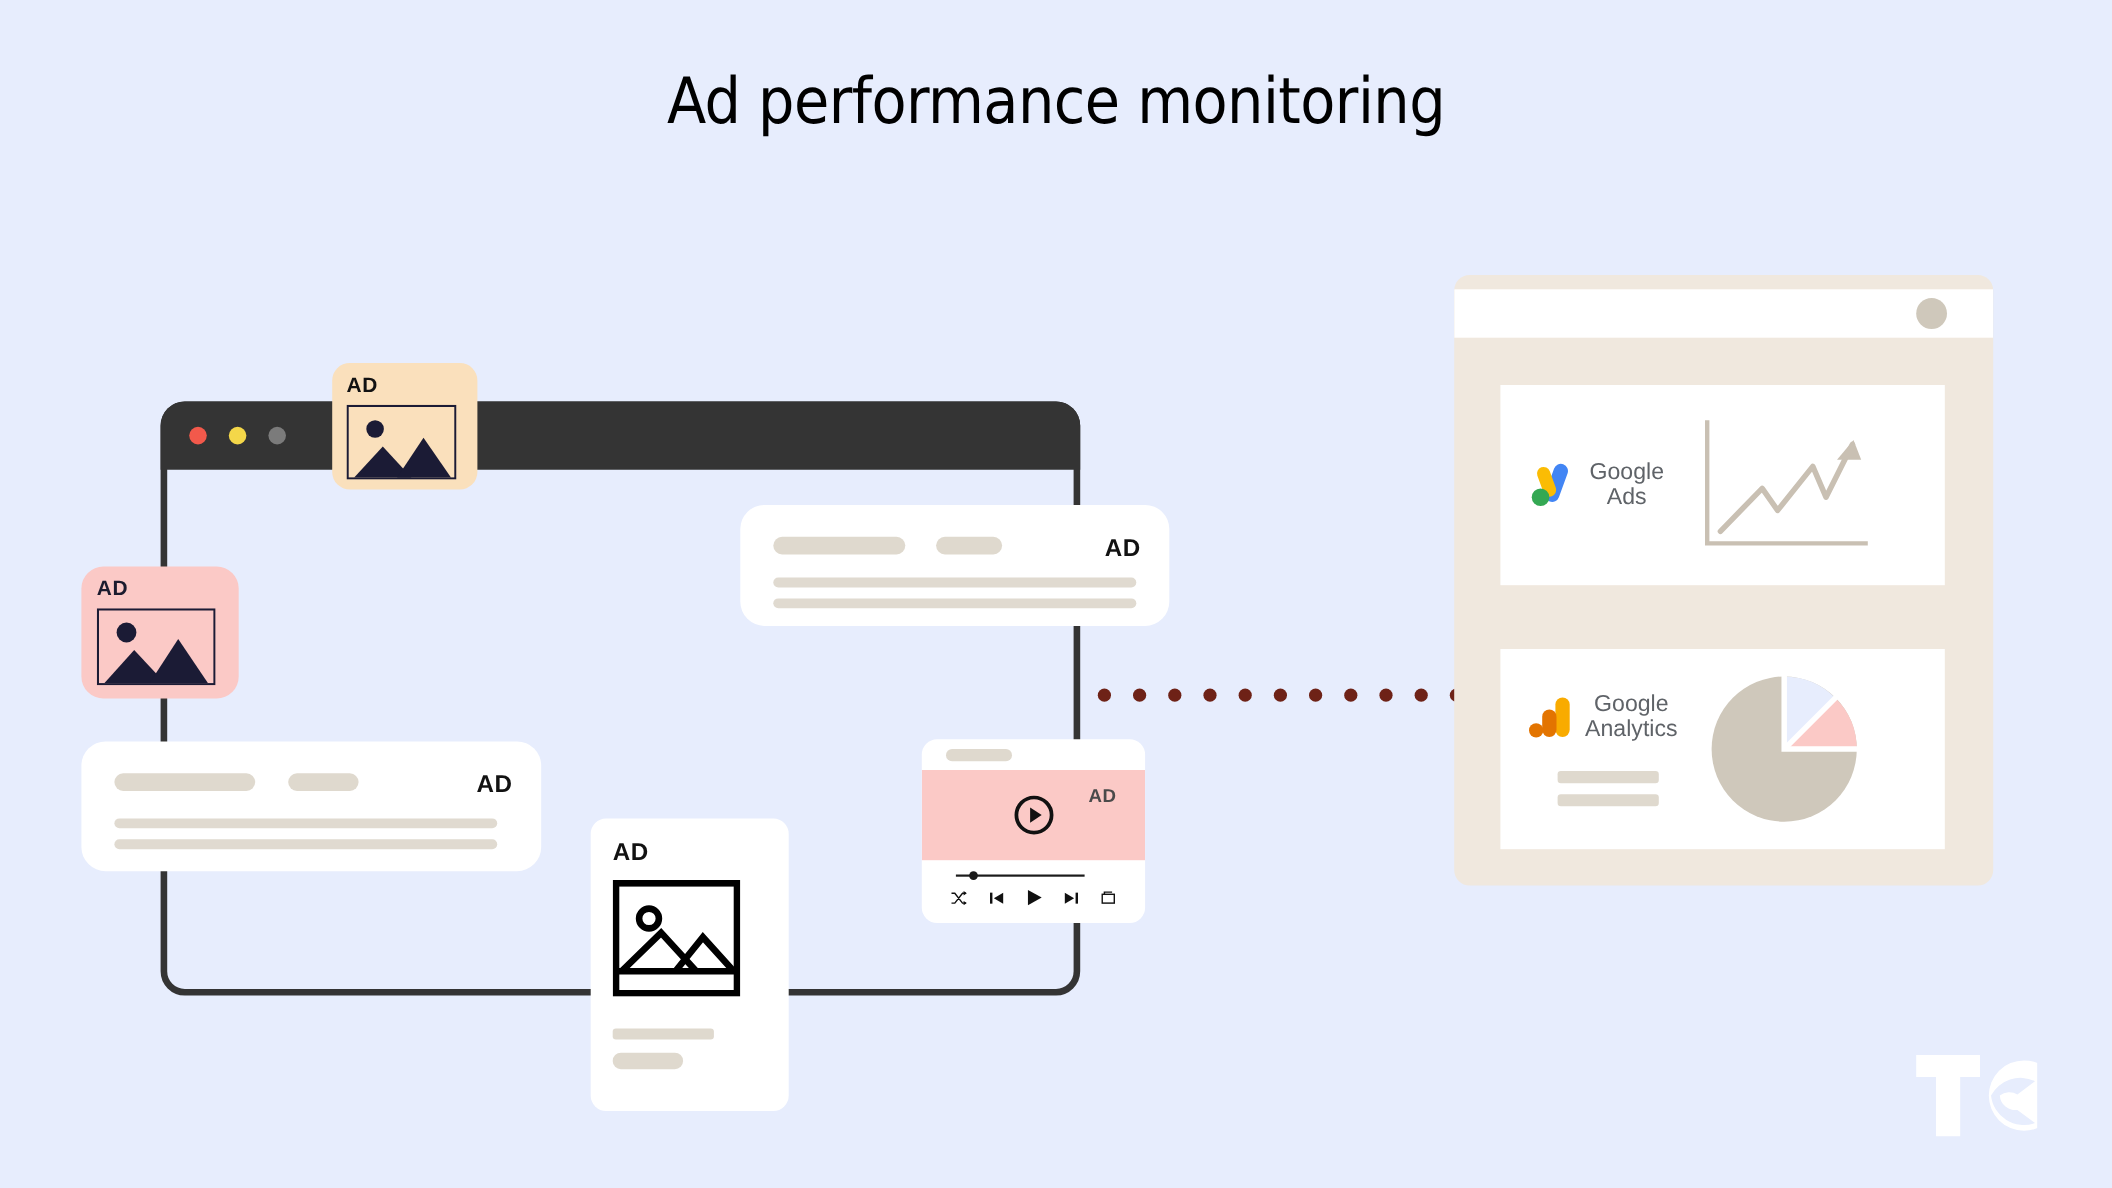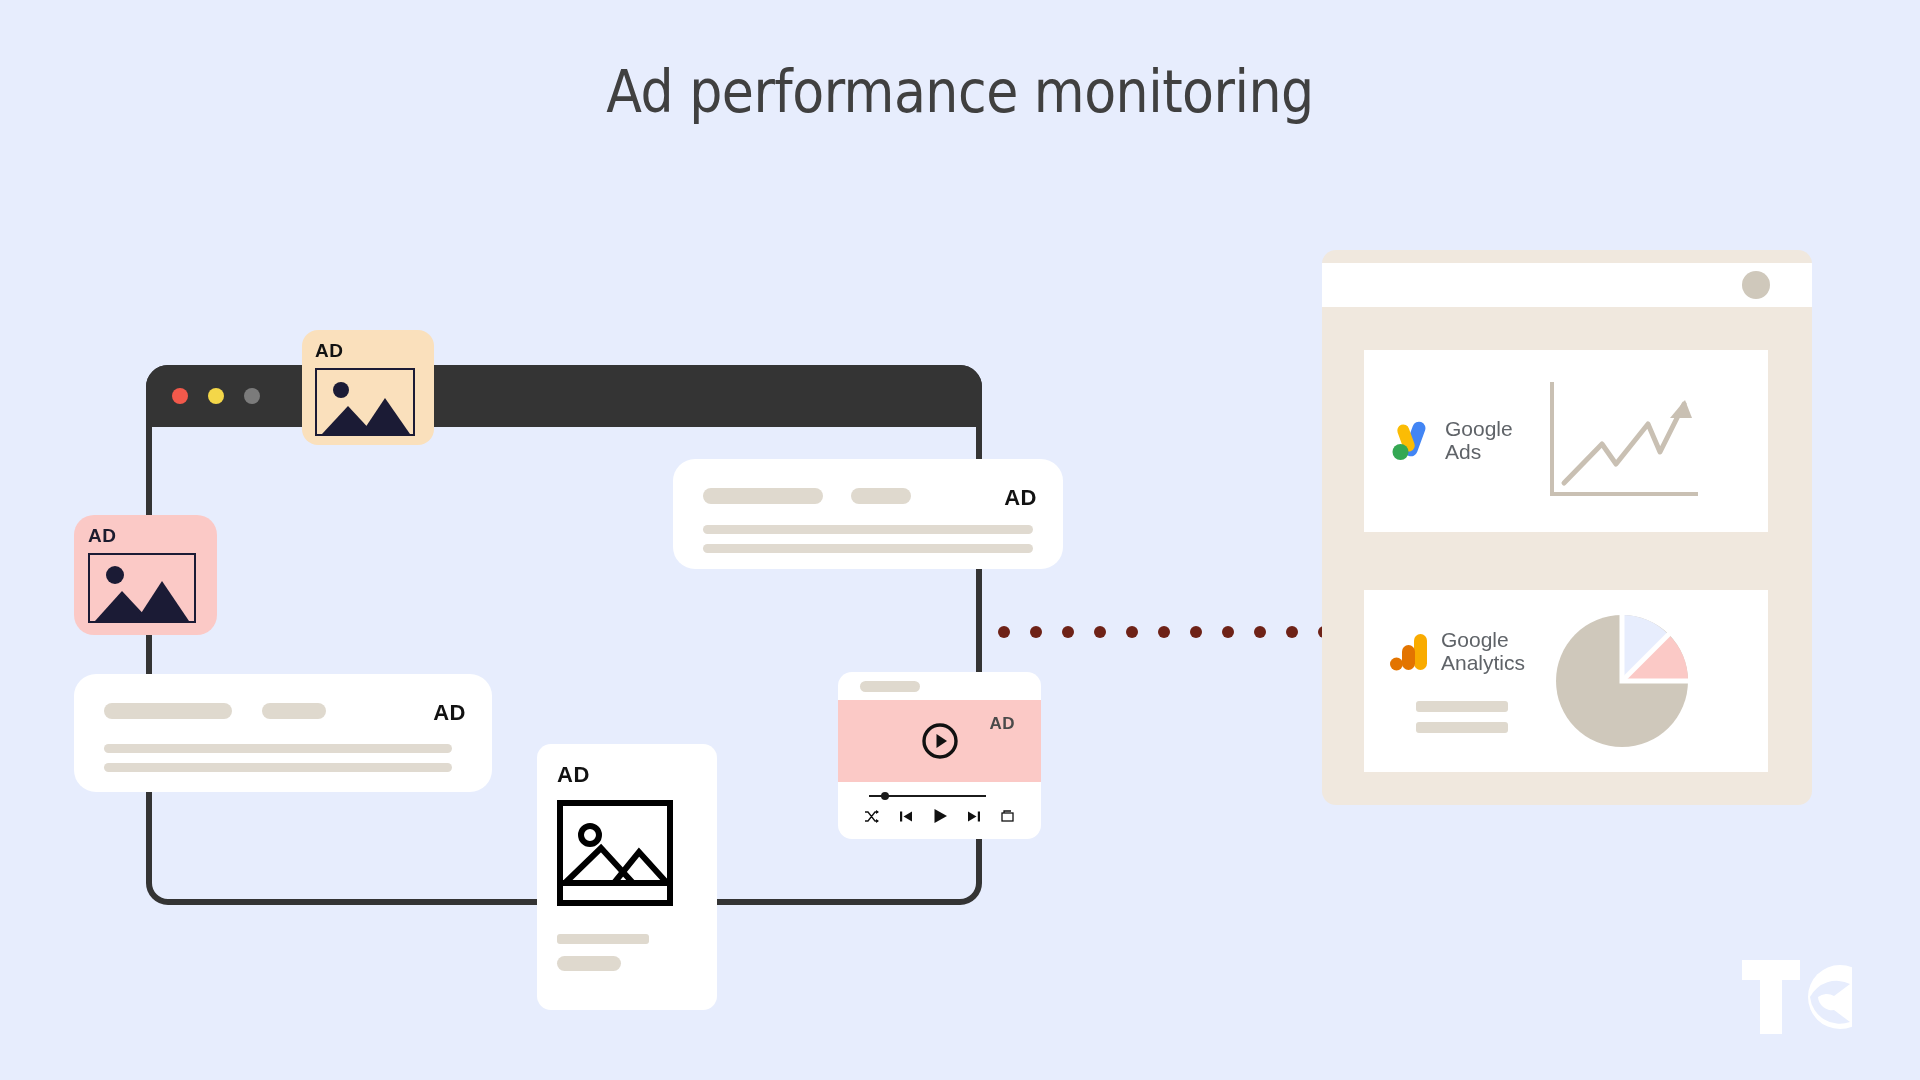--- a/index.html
+++ b/index.html
@@ -10,21 +10,21 @@
     font-family:"Liberation Sans", sans-serif;
     position:relative;
   }
   #stage { position:absolute; inset:0; }
 
   
   .page-title{
     position:absolute; left:0; top:58px; width:1920px;
     text-align:center;
     font-size:58px; font-weight:400; letter-spacing:-0.5px;
-    color:#404040;
+    color:#000000;
     font-family:"DejaVu Sans Condensed","Liberation Sans",sans-serif;
   }
 
   
   .browser{
     position:absolute;
     left:146px; top:365px; width:836px; height:540px;
     border:6px solid #343434;
     border-radius:22px;
     background:transparent;
@@ -112,21 +112,21 @@
     height:44px; margin-top:13px; background:#fff;
     display:flex; align-items:center; justify-content:flex-end; padding-right:42px;
   }
   .dash-avatar{ width:28px; height:28px; border-radius:50%; background:#CFC8BB; }
   .dash-panel{
     position:absolute; left:42px; width:404px; height:182px;
     background:#fff; display:flex; align-items:center;
   }
   .dash-panel.p1{ top:100px; }
   .dash-panel.p2{ top:340px; }
-  .logo-col{ width:180px; padding-left:26px; }
+  .logo-col{ width:180px; padding-left:26px;text-align:center; }
   .logo-row{ display:flex; align-items:center; gap:11px; }
   .logo-text{ color:#5F6368; line-height:1.08; font-size:21px; font-weight:400;
               font-family:"Liberation Sans",sans-serif; }
   .ga-bars{ margin-top:26px; padding-left:26px; }
   .ga-bars .bar{ height:11px; border-radius:3px; }
 
   
   .watermark{ position:absolute; right:68px; bottom:38px; opacity:1; }
 </style>
 </head>

